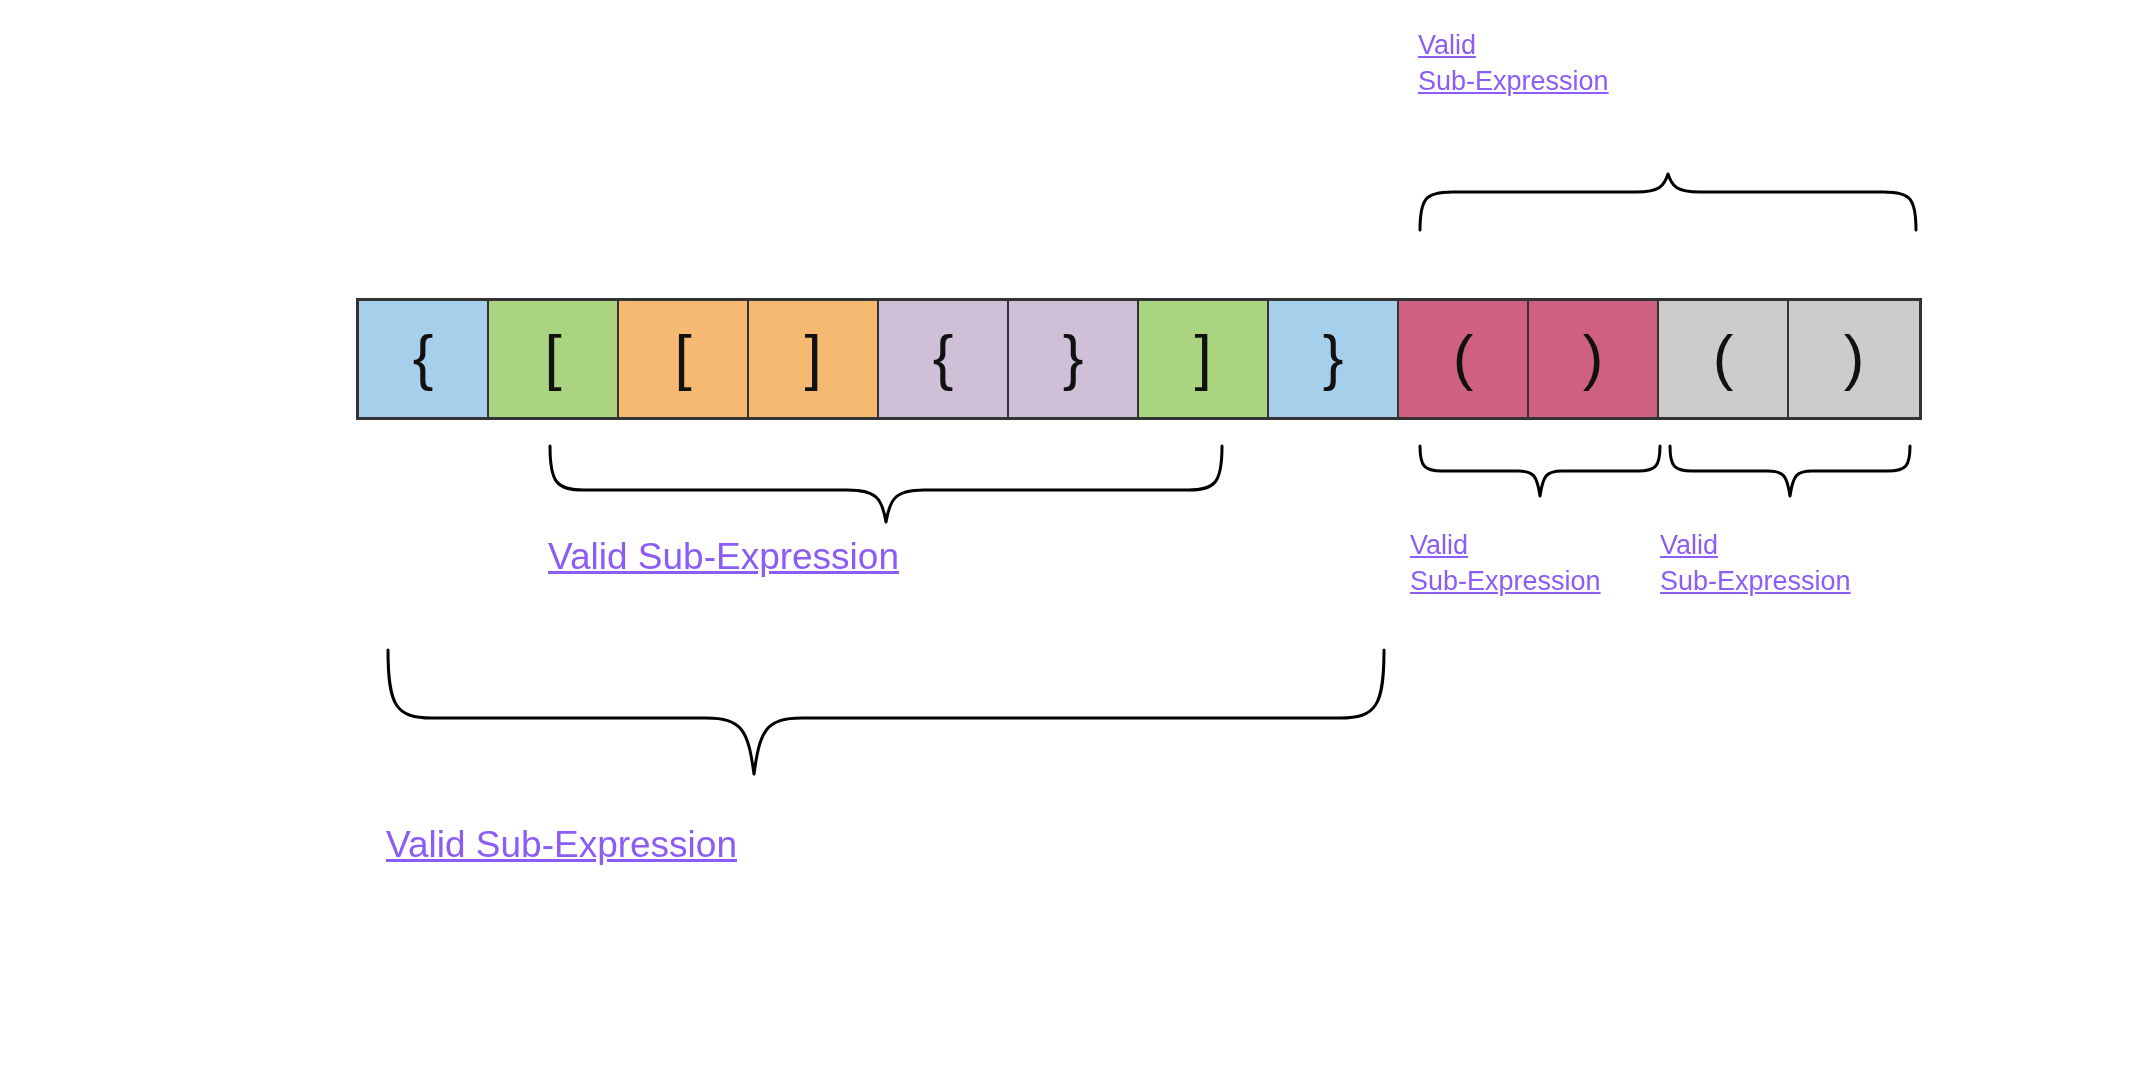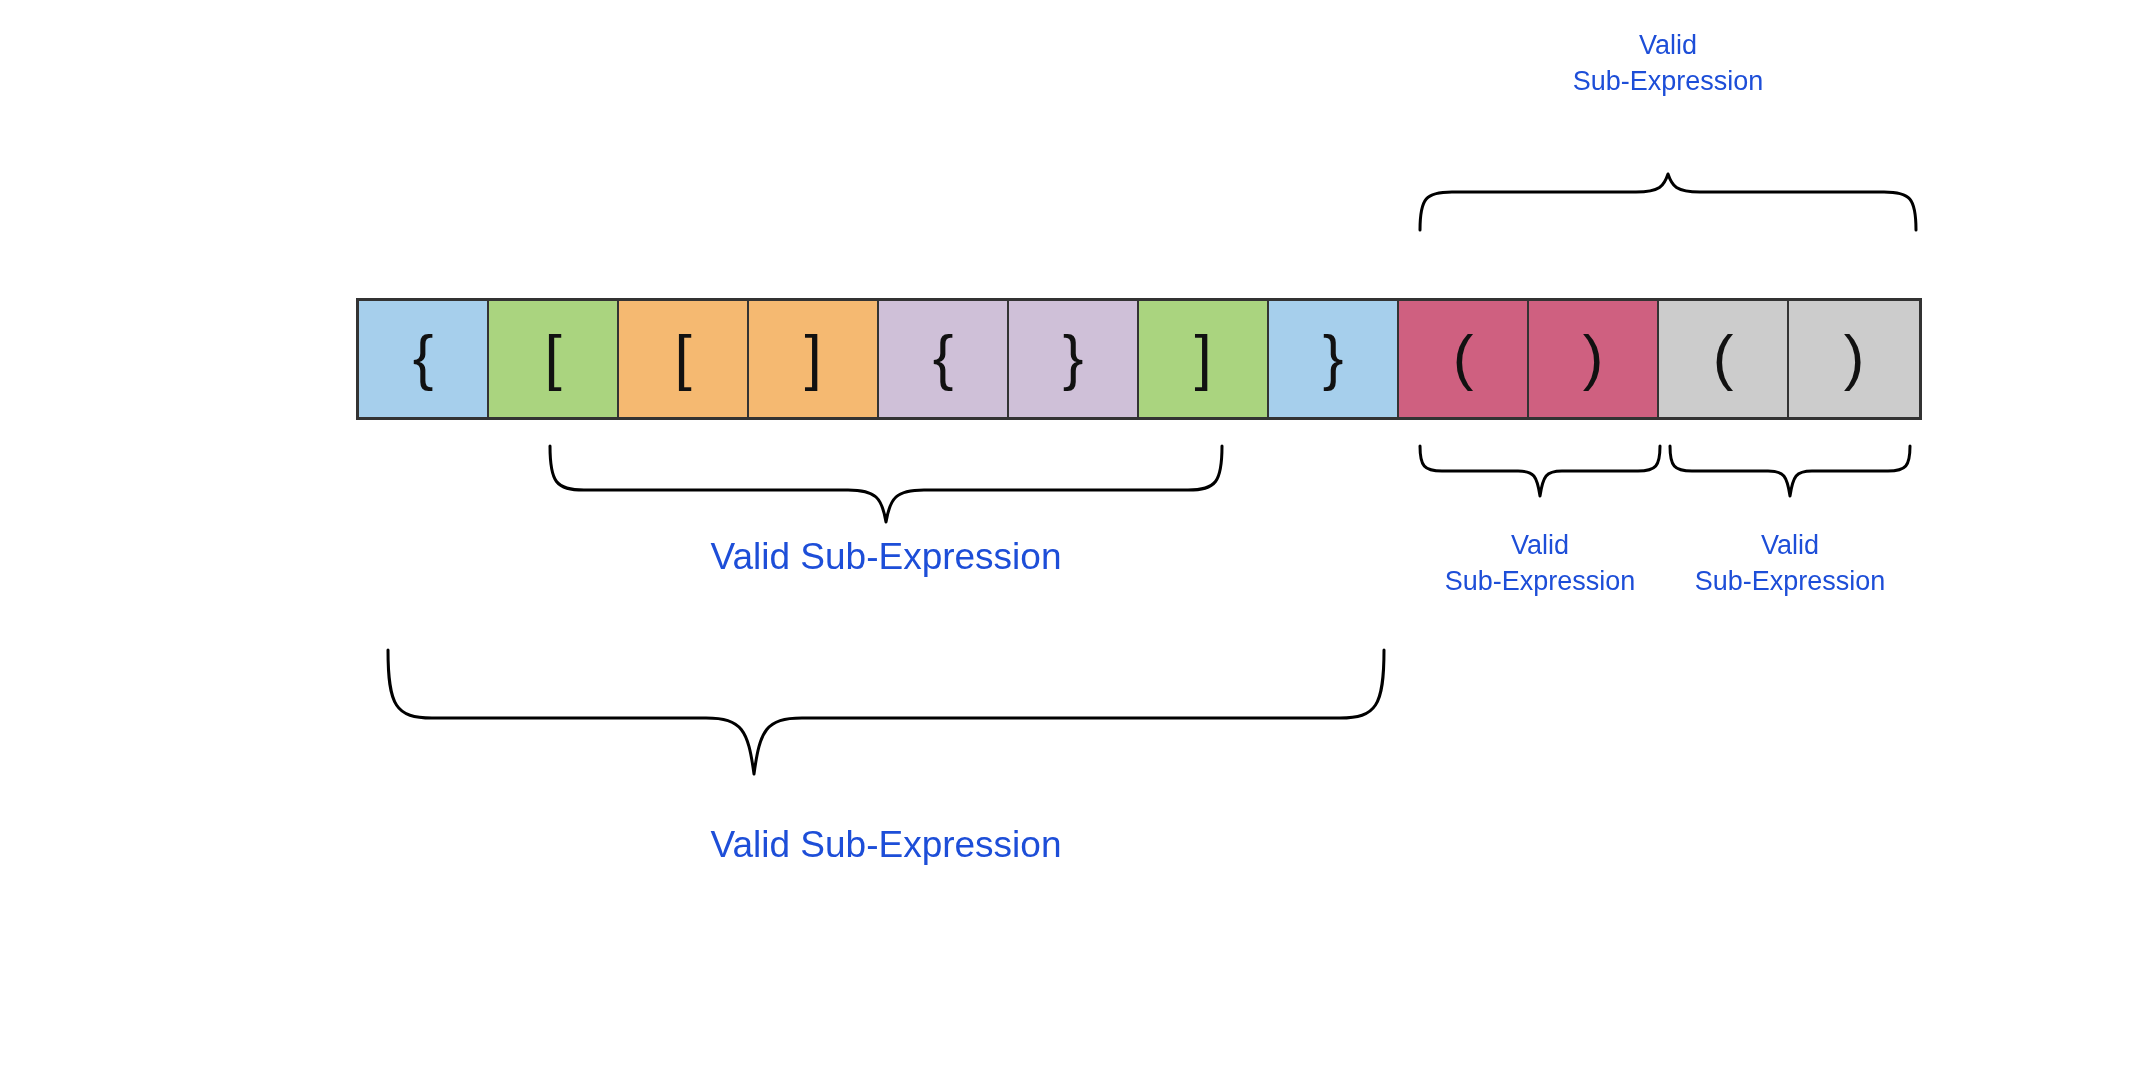--- a/index.html
+++ b/index.html
@@ -61,24 +61,25 @@
     fill: none;
     stroke: #000000;
     stroke-width: 3;
     stroke-linecap: round;
     stroke-linejoin: round;
   }
 
   
   .label {
     position: absolute;
-    text-align: center;
-    color: #1d4ed8;
+    text-align: left;
+    color: #8b5cf6;
     white-space: pre-line;
     line-height: 1.33;
+    text-decoration: underline;
   }
   .label.big   { font-size: 37px; }
   .label.small { font-size: 27px; }
 </style>
 </head>
 <body>
 
 <div id="stage">
 
   <svg class="brace-svg" style="left:1418px; top:172px;" width="500" height="60" viewBox="0 0 500 60">

